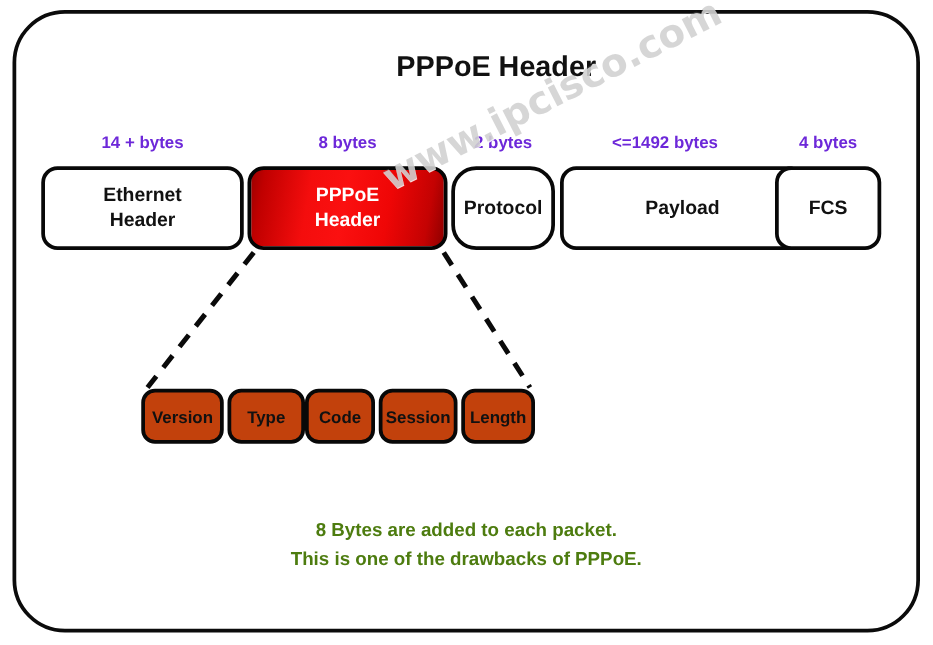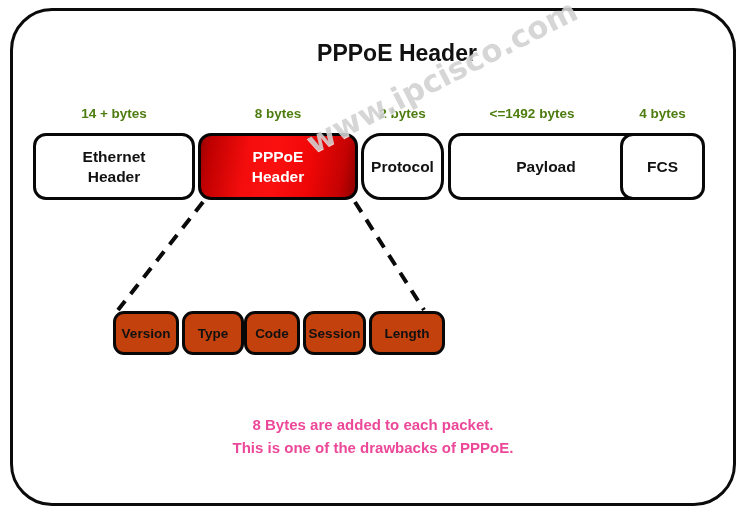--- a/index.html
+++ b/index.html
@@ -45,21 +45,21 @@
     margin-left: 24px;
   }
 
   
   .size-label {
     position: absolute;
     top: 106px;
     text-align: center;
     font-size: 13.5px;
     font-weight: bold;
-    color: #4d7c0f;
+    color: #6d28d9;
     white-space: nowrap;
   }
 
   
   .field-box {
     position: absolute;
     top: 133px;
     height: 67px;
     box-sizing: border-box;
     border: 3.5px solid #080808;
@@ -120,21 +120,21 @@
 
   
   #footer-note {
     position: absolute;
     left: 0;
     top: 414px;
     width: 746px;
     text-align: center;
     font-size: 15px;
     font-weight: bold;
-    color: #ec4899;
+    color: #4d7c0f;
     line-height: 1.5;
   }
   #footer-note div { white-space: nowrap; }
 
   
   #watermark {
     position: absolute;
     left: 300px;
     top: 128px;
     width: 240px;
@@ -195,21 +195,21 @@
       </div>
       <div class="subfield-box" style="left: 182px; width: 62px;">
         <span>Type</span>
       </div>
       <div class="subfield-box" style="left: 244px; width: 56px;">
         <span>Code</span>
       </div>
       <div class="subfield-box" style="left: 303px; width: 63px;">
         <span>Session</span>
       </div>
-      <div class="subfield-box" style="left: 369px; width: 76px;">
+      <div class="subfield-box" style="left: 369px; width: 59px;">
         <span>Length</span>
       </div>
     </div>
 
   <div id="footer-note">
     <div>8 Bytes are added to each packet.</div>
     <div>This is one of the drawbacks of PPPoE.</div>
   </div>
 
   <div id="watermark">www.ipcisco.com</div>

